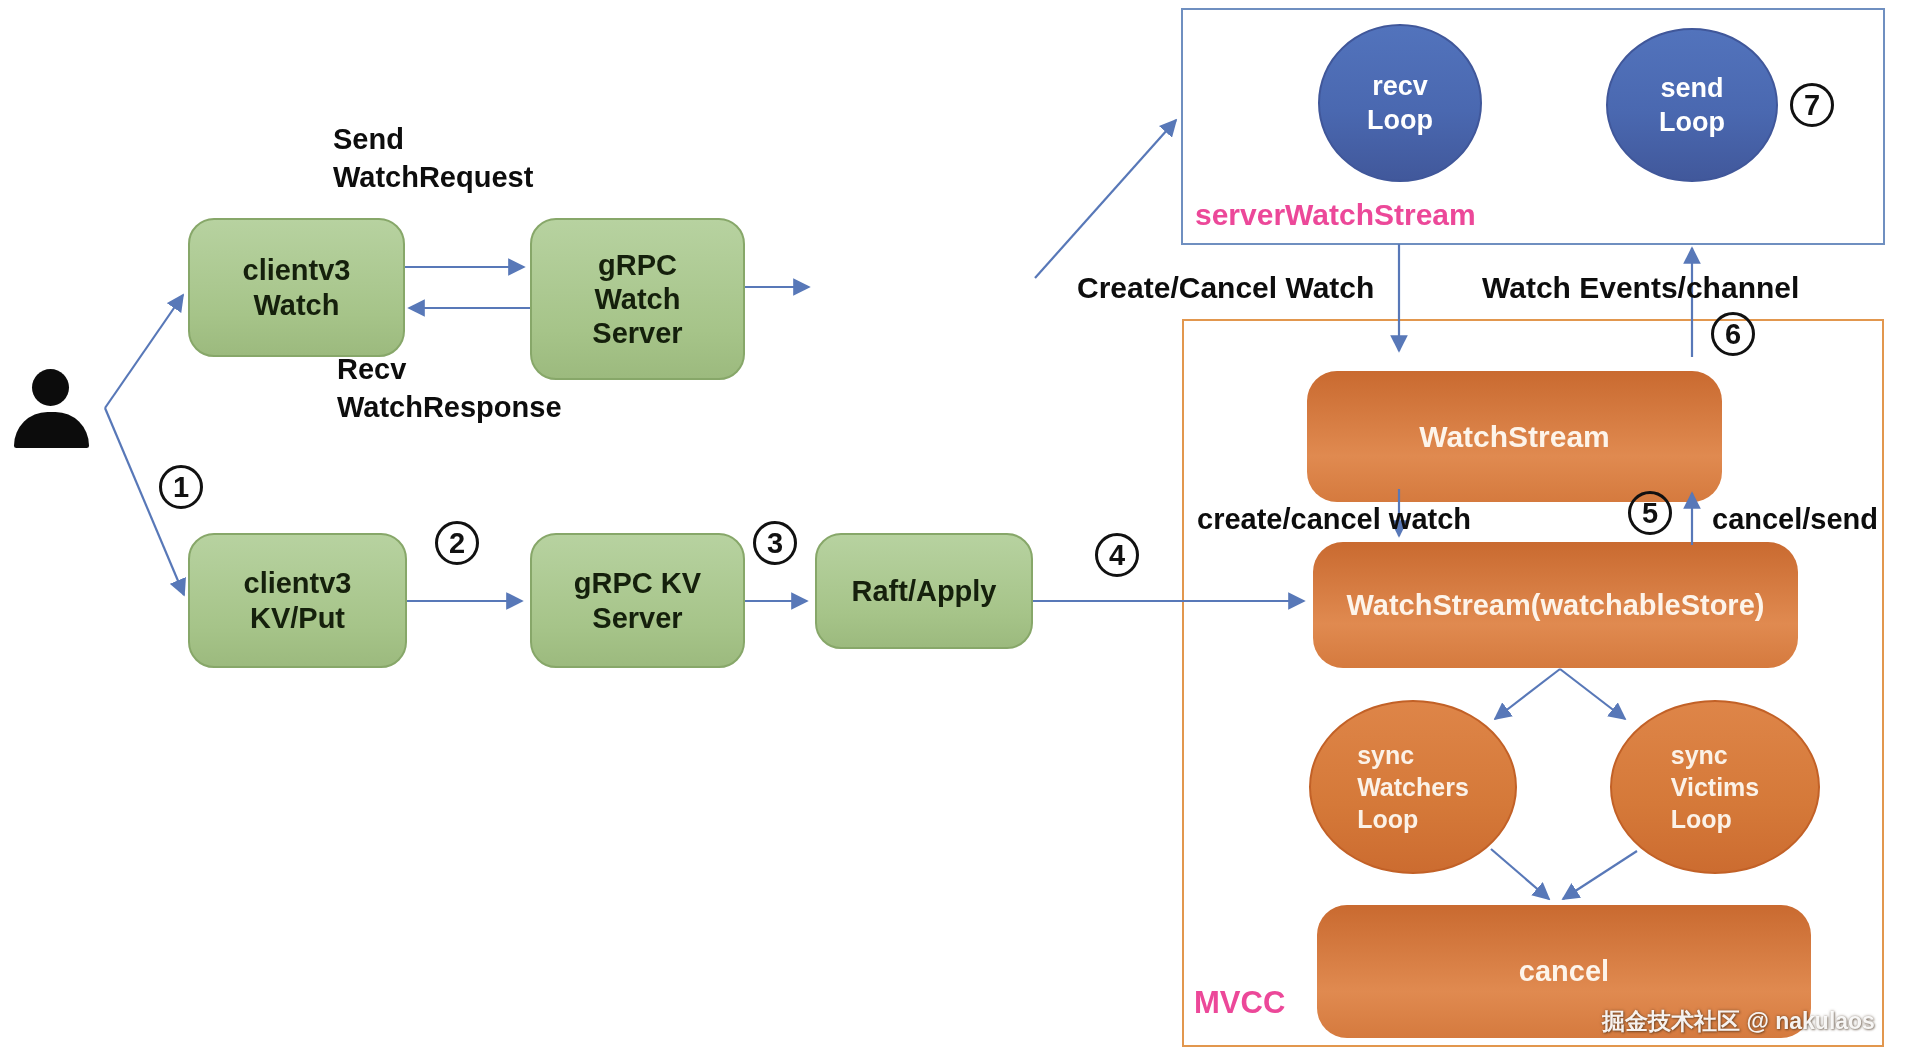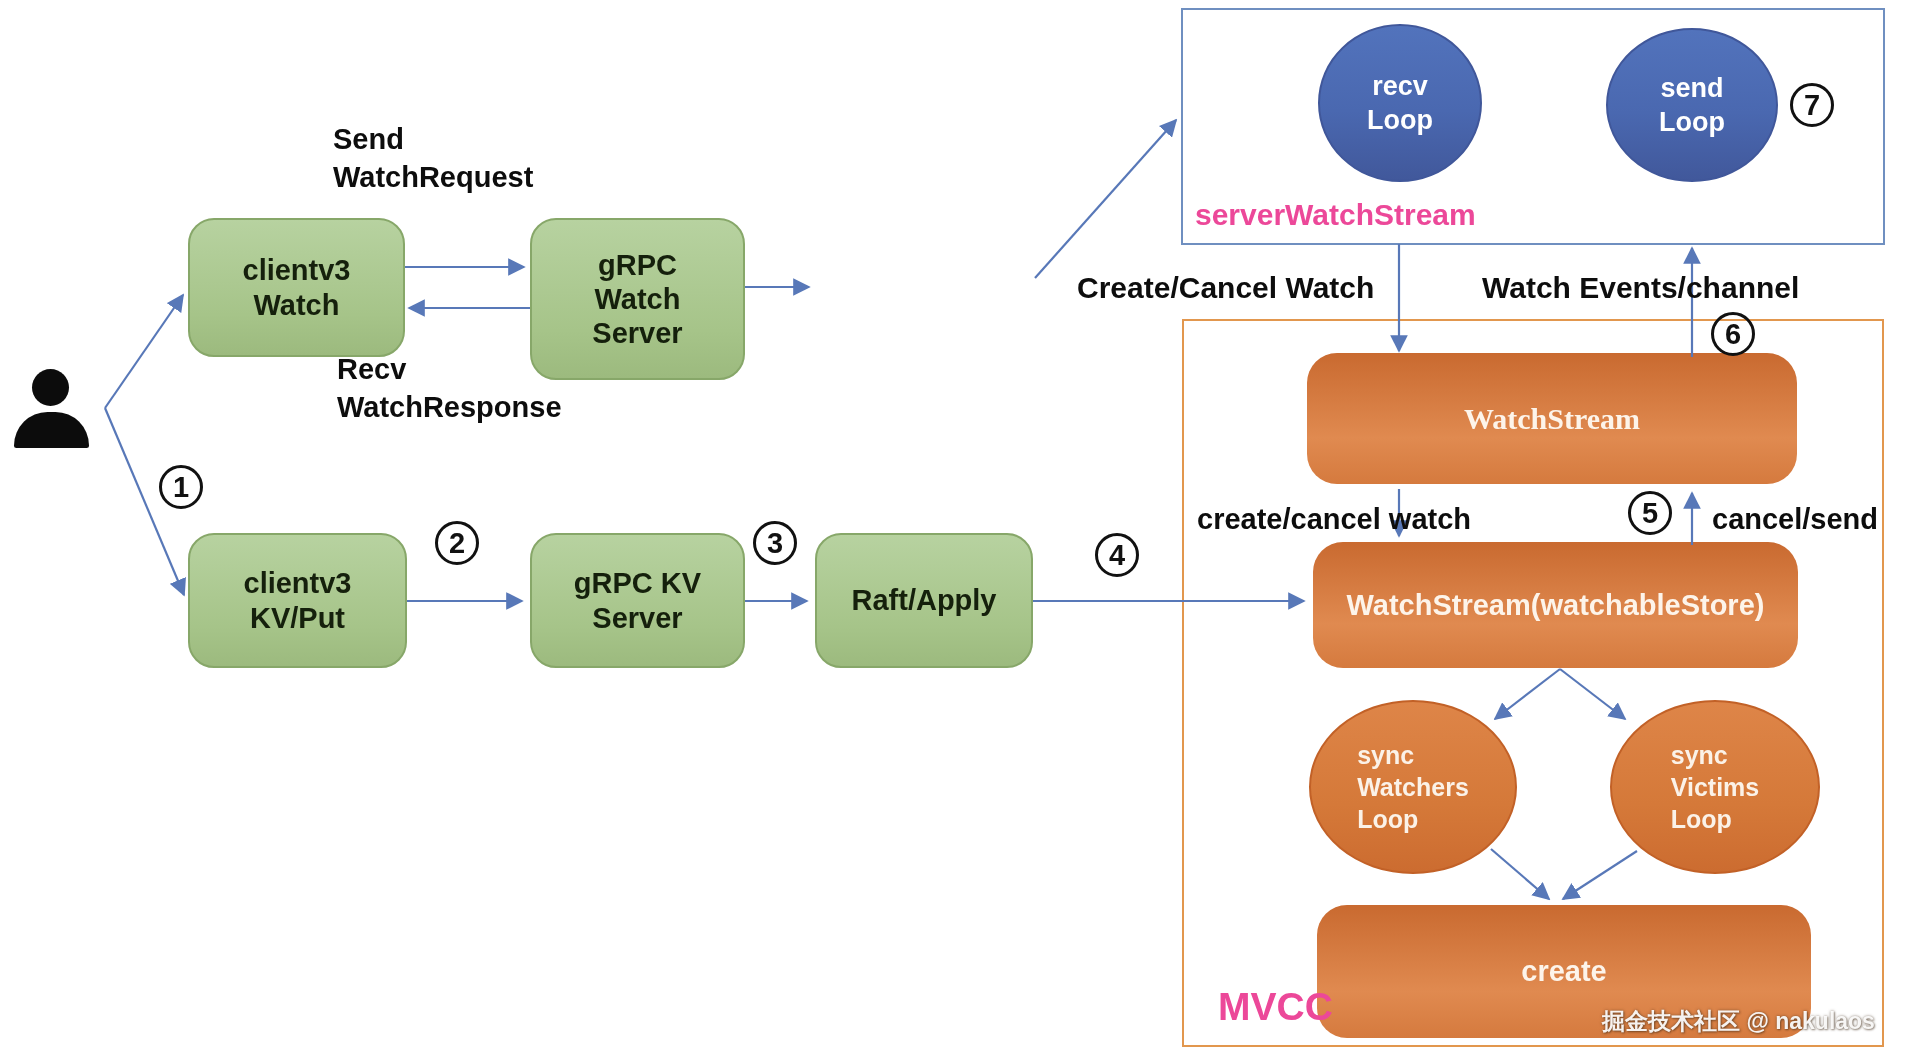--- a/index.html
+++ b/index.html
@@ -86,30 +86,30 @@
 
   <div class="node-green" style="left:188px;top:218px;width:217px;height:139px;">clientv3
 Watch</div>
   <div class="node-green" style="left:530px;top:218px;width:215px;height:162px;line-height:34px;">gRPC
 Watch
 Server</div>
   <div class="node-green" style="left:188px;top:533px;width:219px;height:135px;">clientv3
 KV/Put</div>
   <div class="node-green" style="left:530px;top:533px;width:215px;height:135px;">gRPC KV
 Server</div>
-  <div class="node-green" style="left:815px;top:533px;width:218px;height:135px;text-align:right;">Raft/Apply</div>
+  <div class="node-green" style="left:815px;top:533px;width:218px;height:116px;text-align:right;">Raft/Apply</div>
 
   <div class="ellipse-blue" style="left:1318px;top:24px;width:164px;height:158px;">recv
 Loop</div>
   <div class="ellipse-blue" style="left:1606px;top:28px;width:172px;height:154px;">send
 Loop</div>
 
-  <div class="node-orange" style="left:1307px;top:353px;width:490px;height:131px;font-family:Liberation Serif, serif;">WatchStream</div>
+  <div class="node-orange" style="left:1307px;top:371px;width:415px;height:131px;">WatchStream</div>
   <div class="node-orange" style="left:1313px;top:542px;width:485px;height:126px;font-size:29px;">WatchStream(watchableStore)</div>
-  <div class="node-orange" style="left:1317px;top:905px;width:494px;height:133px;font-size:29px;">create</div>
+  <div class="node-orange" style="left:1317px;top:905px;width:494px;height:133px;font-size:29px;">cancel</div>
 
   <div class="ellipse-orange" style="left:1309px;top:700px;width:208px;height:174px;">sync
 Watchers
 Loop</div>
   <div class="ellipse-orange" style="left:1610px;top:700px;width:210px;height:174px;">sync
 Victims
 Loop</div>
 
   <svg id="arrows" width="1920" height="1060" viewBox="0 0 1920 1060">
     <defs>
@@ -149,17 +149,17 @@
   <div class="edge-label" style="left:333px;top:120px;">Send
 WatchRequest</div>
   <div class="edge-label" style="left:337px;top:350px;">Recv
 WatchResponse</div>
   <div class="edge-label big-label" style="left:1077px;top:270px;">Create/Cancel Watch</div>
   <div class="edge-label big-label" style="left:1482px;top:270px;">Watch Events/channel</div>
   <div class="edge-label" style="left:1197px;top:500px;">create/cancel watch</div>
   <div class="edge-label" style="left:1712px;top:500px;">cancel/send</div>
 
   <div class="container-label" style="left:1195px;top:198px;">serverWatchStream</div>
-  <div class="container-label" style="left:1194px;top:985px;font-size:39px;margin-left:24px;">MVCC</div>
+  <div class="container-label" style="left:1194px;top:985px;font-size:31px;">MVCC</div>
 
   <div class="watermark" style="left:1602px;top:1006px;">掘金技术社区 @ nakulaos</div>
 
 </div>
 
 </body></html>

